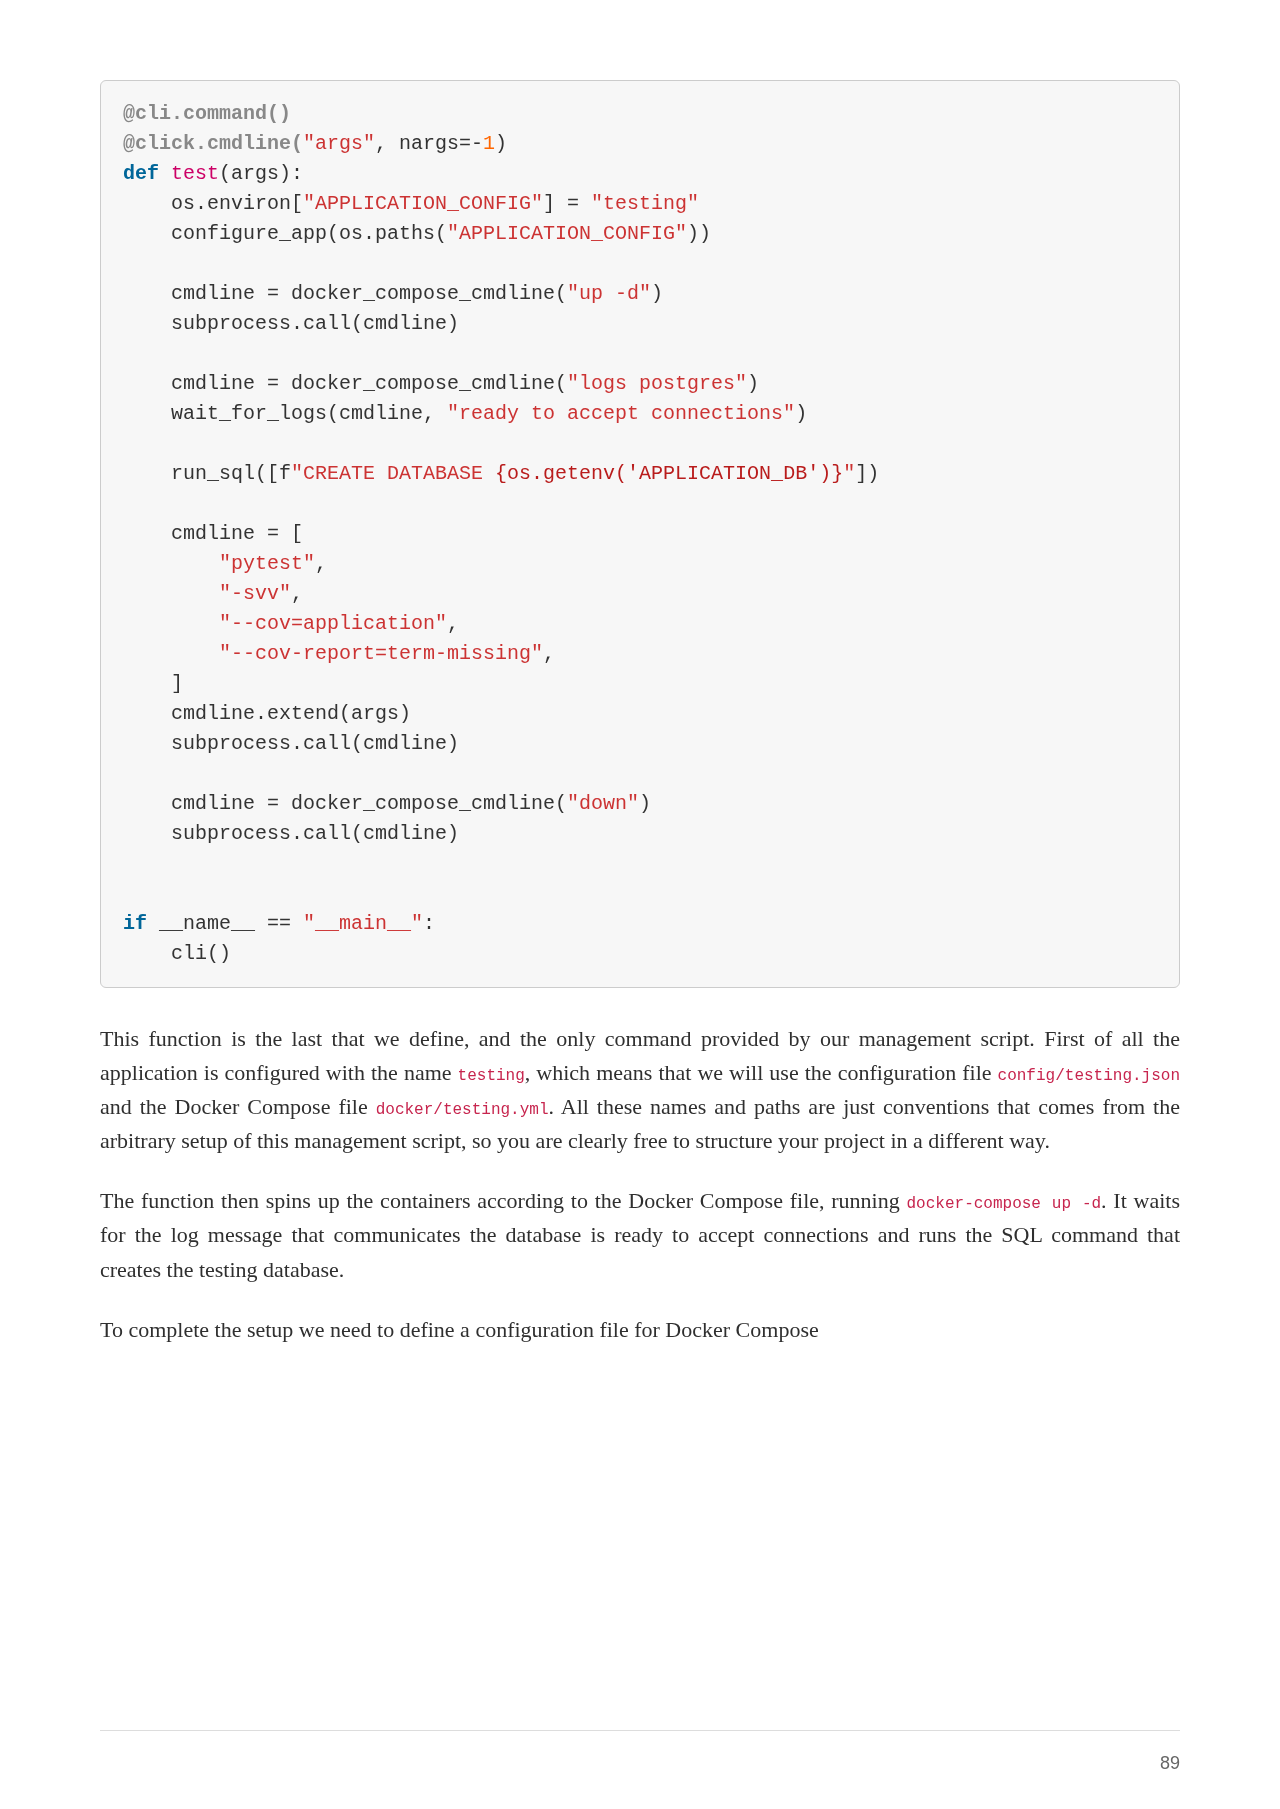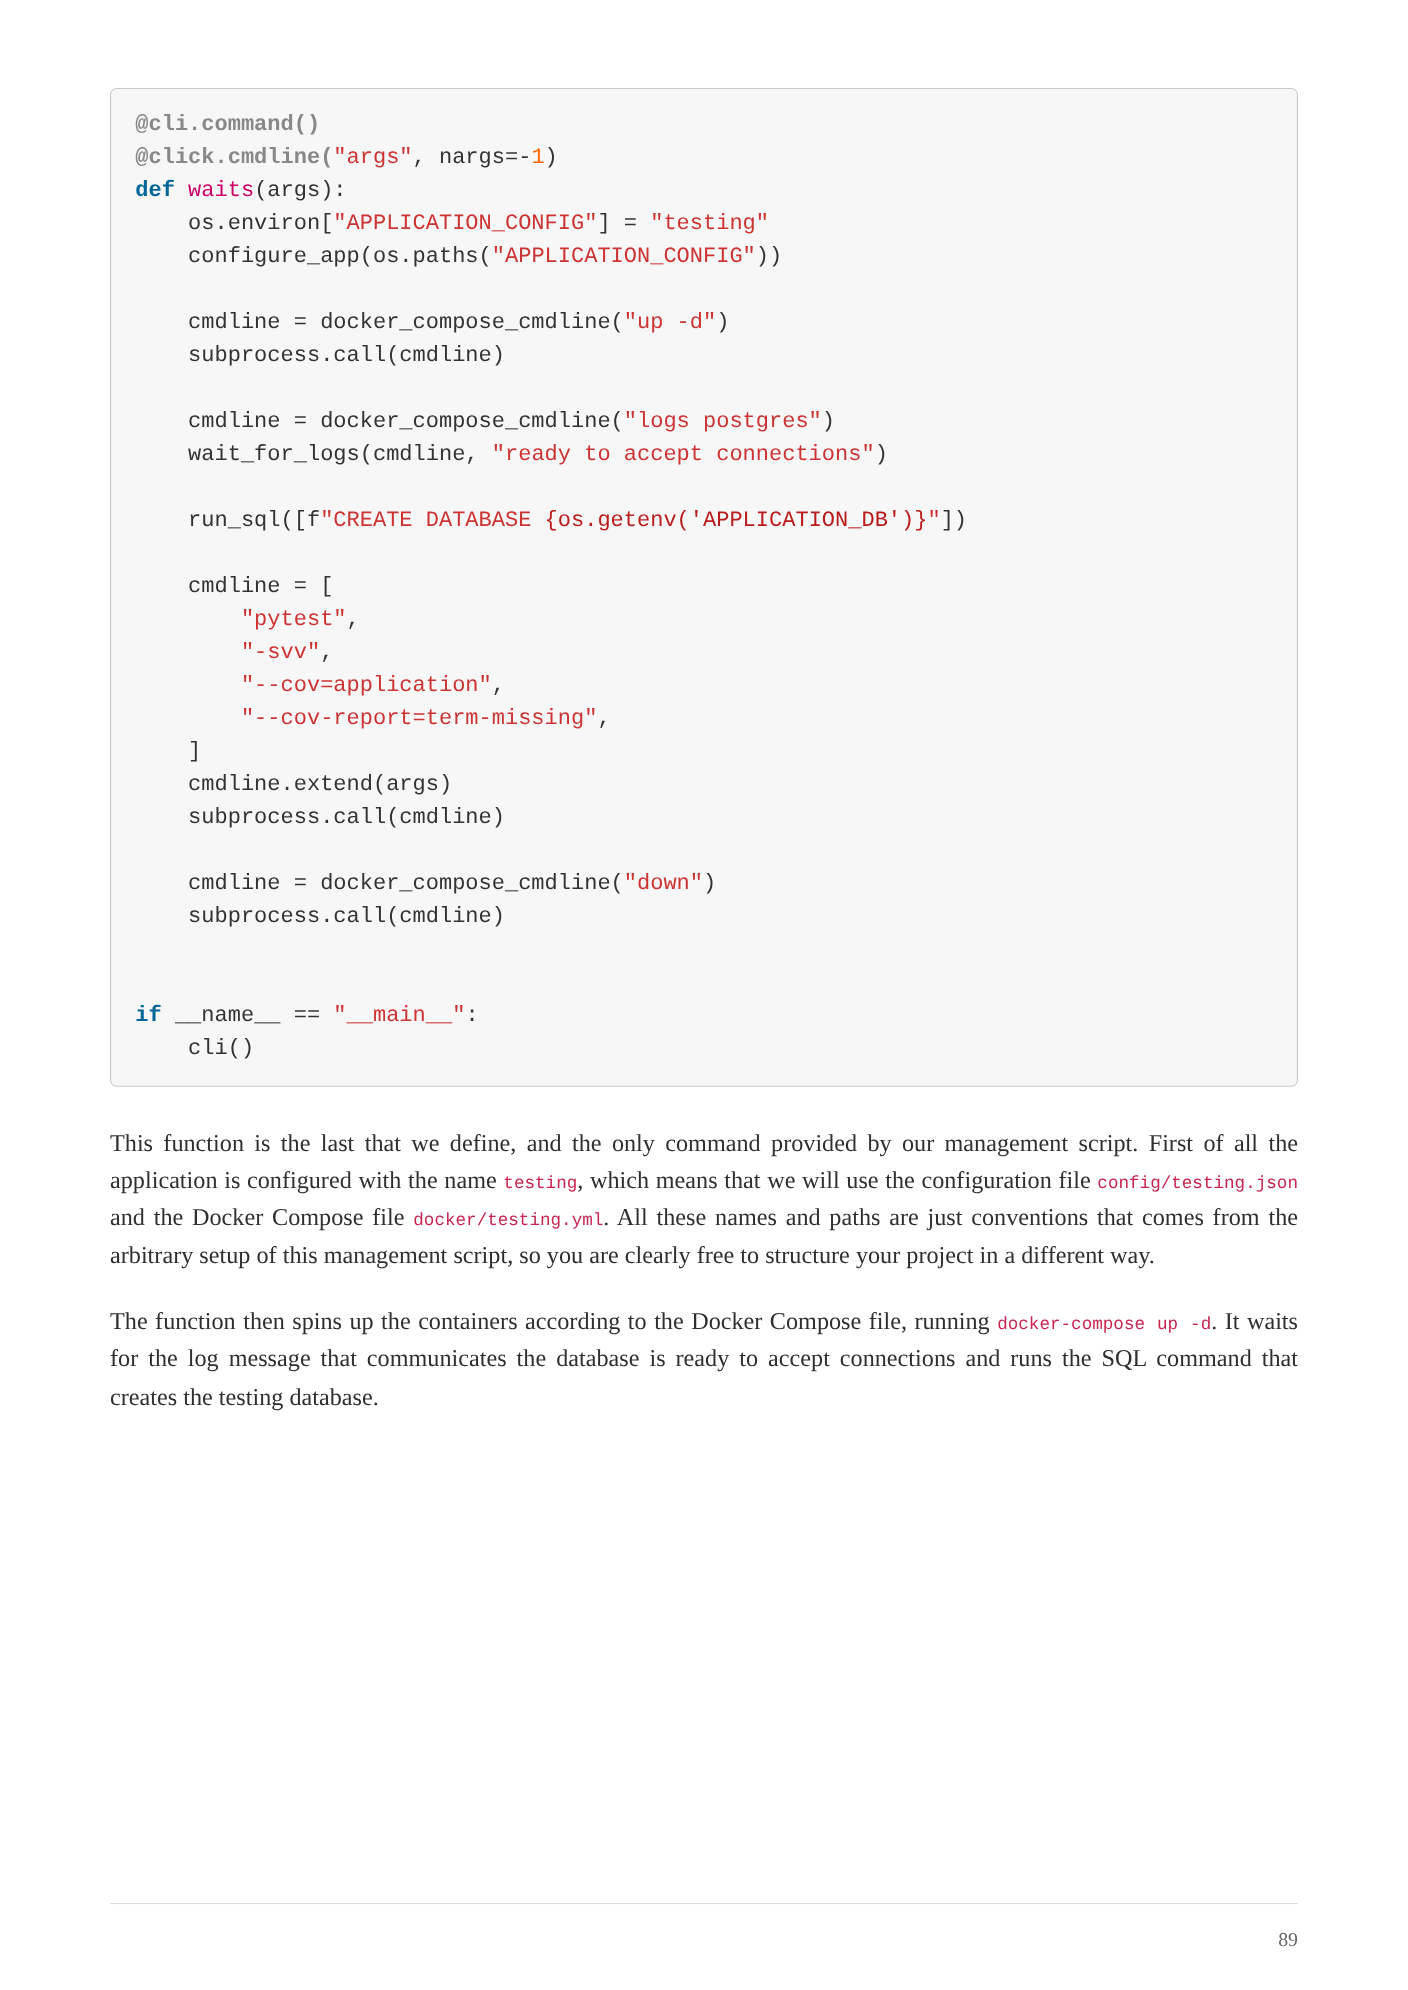--- a/index.html
+++ b/index.html
@@ -55,31 +55,31 @@
     bottom: 70px;
     left: 100px;
     right: 100px;
   }
   .page-number {
     position: absolute;
     bottom: 35px;
     right: 100px;
     font-size: 18px;
     color: #666;
-    font-family: Liberation Serif, serif;
+    font-family: Liberation Sans, sans-serif;
   }
 </style>
 </head>
 <body>
 
 <div class="page">
 
 <pre class="code-block"><span class="tok-dec">@cli.command()</span>
 <span class="tok-dec">@click.cmdline(</span><span class="tok-str">"args"</span><span class="tok-plain">, nargs=-</span><span class="tok-num">1</span><span class="tok-plain">)</span>
-<span class="tok-kw">def </span><span class="tok-fn">waits</span><span class="tok-plain">(args):</span>
+<span class="tok-kw">def </span><span class="tok-fn">test</span><span class="tok-plain">(args):</span>
 <span class="tok-plain">    os.environ[</span><span class="tok-str">"APPLICATION_CONFIG"</span><span class="tok-plain">] = </span><span class="tok-str">"testing"</span>
 <span class="tok-plain">    configure_app(os.paths(</span><span class="tok-str">"APPLICATION_CONFIG"</span><span class="tok-plain">))</span>
 
 <span class="tok-plain">    cmdline = docker_compose_cmdline(</span><span class="tok-str">"up -d"</span><span class="tok-plain">)</span>
 <span class="tok-plain">    subprocess.call(cmdline)</span>
 
 <span class="tok-plain">    cmdline = docker_compose_cmdline(</span><span class="tok-str">"logs postgres"</span><span class="tok-plain">)</span>
 <span class="tok-plain">    wait_for_logs(cmdline, </span><span class="tok-str">"ready to accept connections"</span><span class="tok-plain">)</span>
 
 <span class="tok-plain">    run_sql([f</span><span class="tok-str">"CREATE DATABASE </span><span class="tok-fstr">{os.getenv('APPLICATION_DB')}</span><span class="tok-str">"</span><span class="tok-plain">])</span>
@@ -102,16 +102,19 @@
 
   <p class="prose">
     <span>This function is the last that we define, and the only command provided by our management script. First of all the application is configured with the name </span><code class="inline">testing</code><span>, which means that we will use the configuration file </span><code class="inline">config/testing.json</code><span> and the Docker Compose file </span><code class="inline">docker/testing.yml</code><span>. All these names and paths are just conventions that comes from the arbitrary setup of this management script, so you are clearly free to structure your project in a different way.</span>
   </p>
 
   <p class="prose">
     <span>The function then spins up the containers according to the Docker Compose file, running </span><code class="inline">docker-compose up -d</code><span>. It waits for the log message that communicates the database is ready to accept connections and runs the SQL command that creates the testing database.</span>
   </p>
 
 
+  <p class="prose">
+    <span>To complete the setup we need to define a configuration file for Docker Compose</span>
+  </p>
 
   <hr class="footer-rule">
   <div class="page-number">89</div>
 </div>
 
 </body></html>

